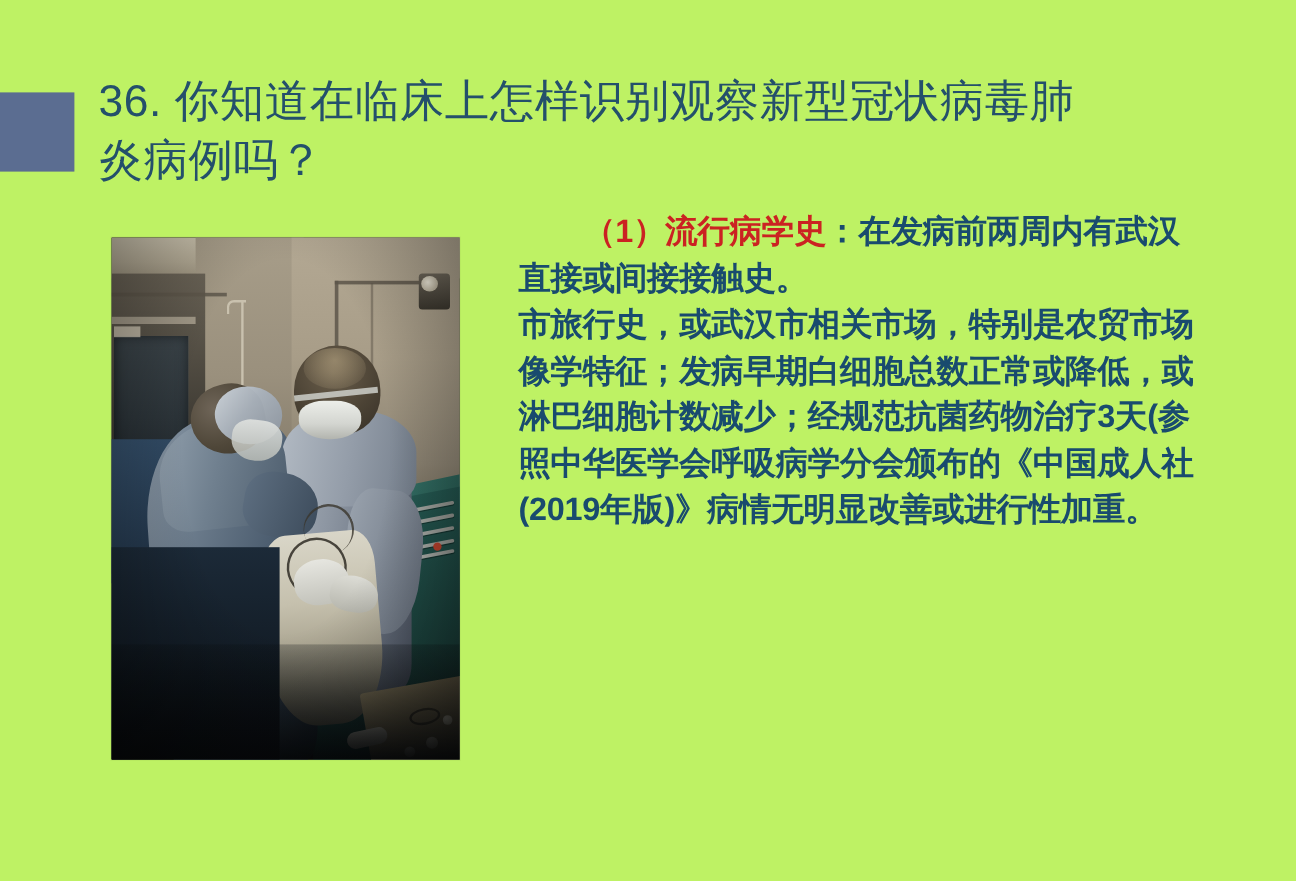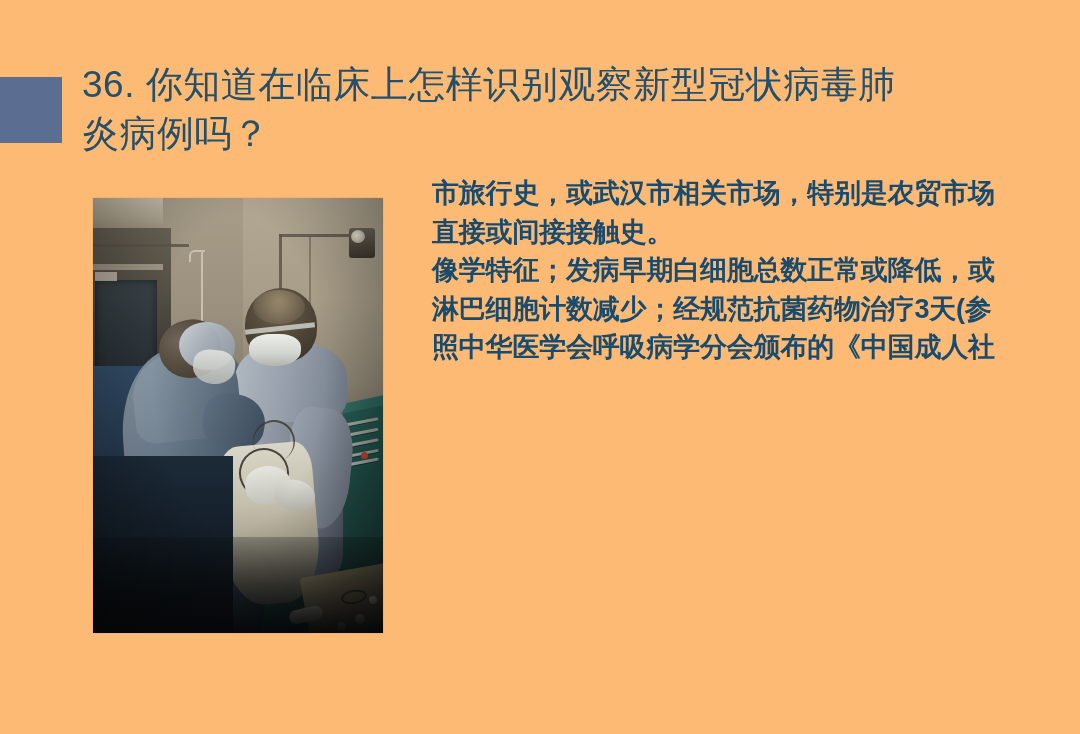--- a/index.html
+++ b/index.html
@@ -8,21 +8,21 @@
     background: #ffffff;
   }
   body {
     font-family: "Liberation Sans", "DejaVu Sans", sans-serif;
   }
 
   #slide {
     position: relative;
     width: 1080px;
     height: 734px;
-    background: #fdba74;
+    background: #bef264;
     overflow: hidden;
   }
 
   
   #accent-square {
     position: absolute;
     left: 0px;
     top: 77px;
     width: 62px;
     height: 66px;
@@ -409,20 +409,22 @@
       <div class="equip-knob" style="left:276px; top:398px; width:8px; height:8px;"></div>
       <div class="equip-logo"></div>
       <div class="equip-cyl"></div>
 
       <div class="foreground"></div>
       <div class="photo-vignette"></div>
     </div>
   </div>
 
   <div id="body-text">
+      <div class="line indent"><span class="red">（1）流行病学史</span><span>：在发病前两周内有武汉</span></div>
+      <div class="line"><span>直接或间接接触史。</span></div>
       <div class="line"><span>市旅行史，或武汉市相关市场，特别是农贸市场</span></div>
-      <div class="line"><span>直接或间接接触史。</span></div>
       <div class="line"><span>像学特征；发病早期白细胞总数正常或降低，或</span></div>
       <div class="line"><span>淋巴细胞计数减少；经规范抗菌药物治疗3天(参</span></div>
       <div class="line"><span>照中华医学会呼吸病学分会颁布的《中国成人社</span></div>
+      <div class="line"><span>(2019年版)》病情无明显改善或进行性加重。</span></div>
     </div>
 
 </div>
 
 </body></html>

